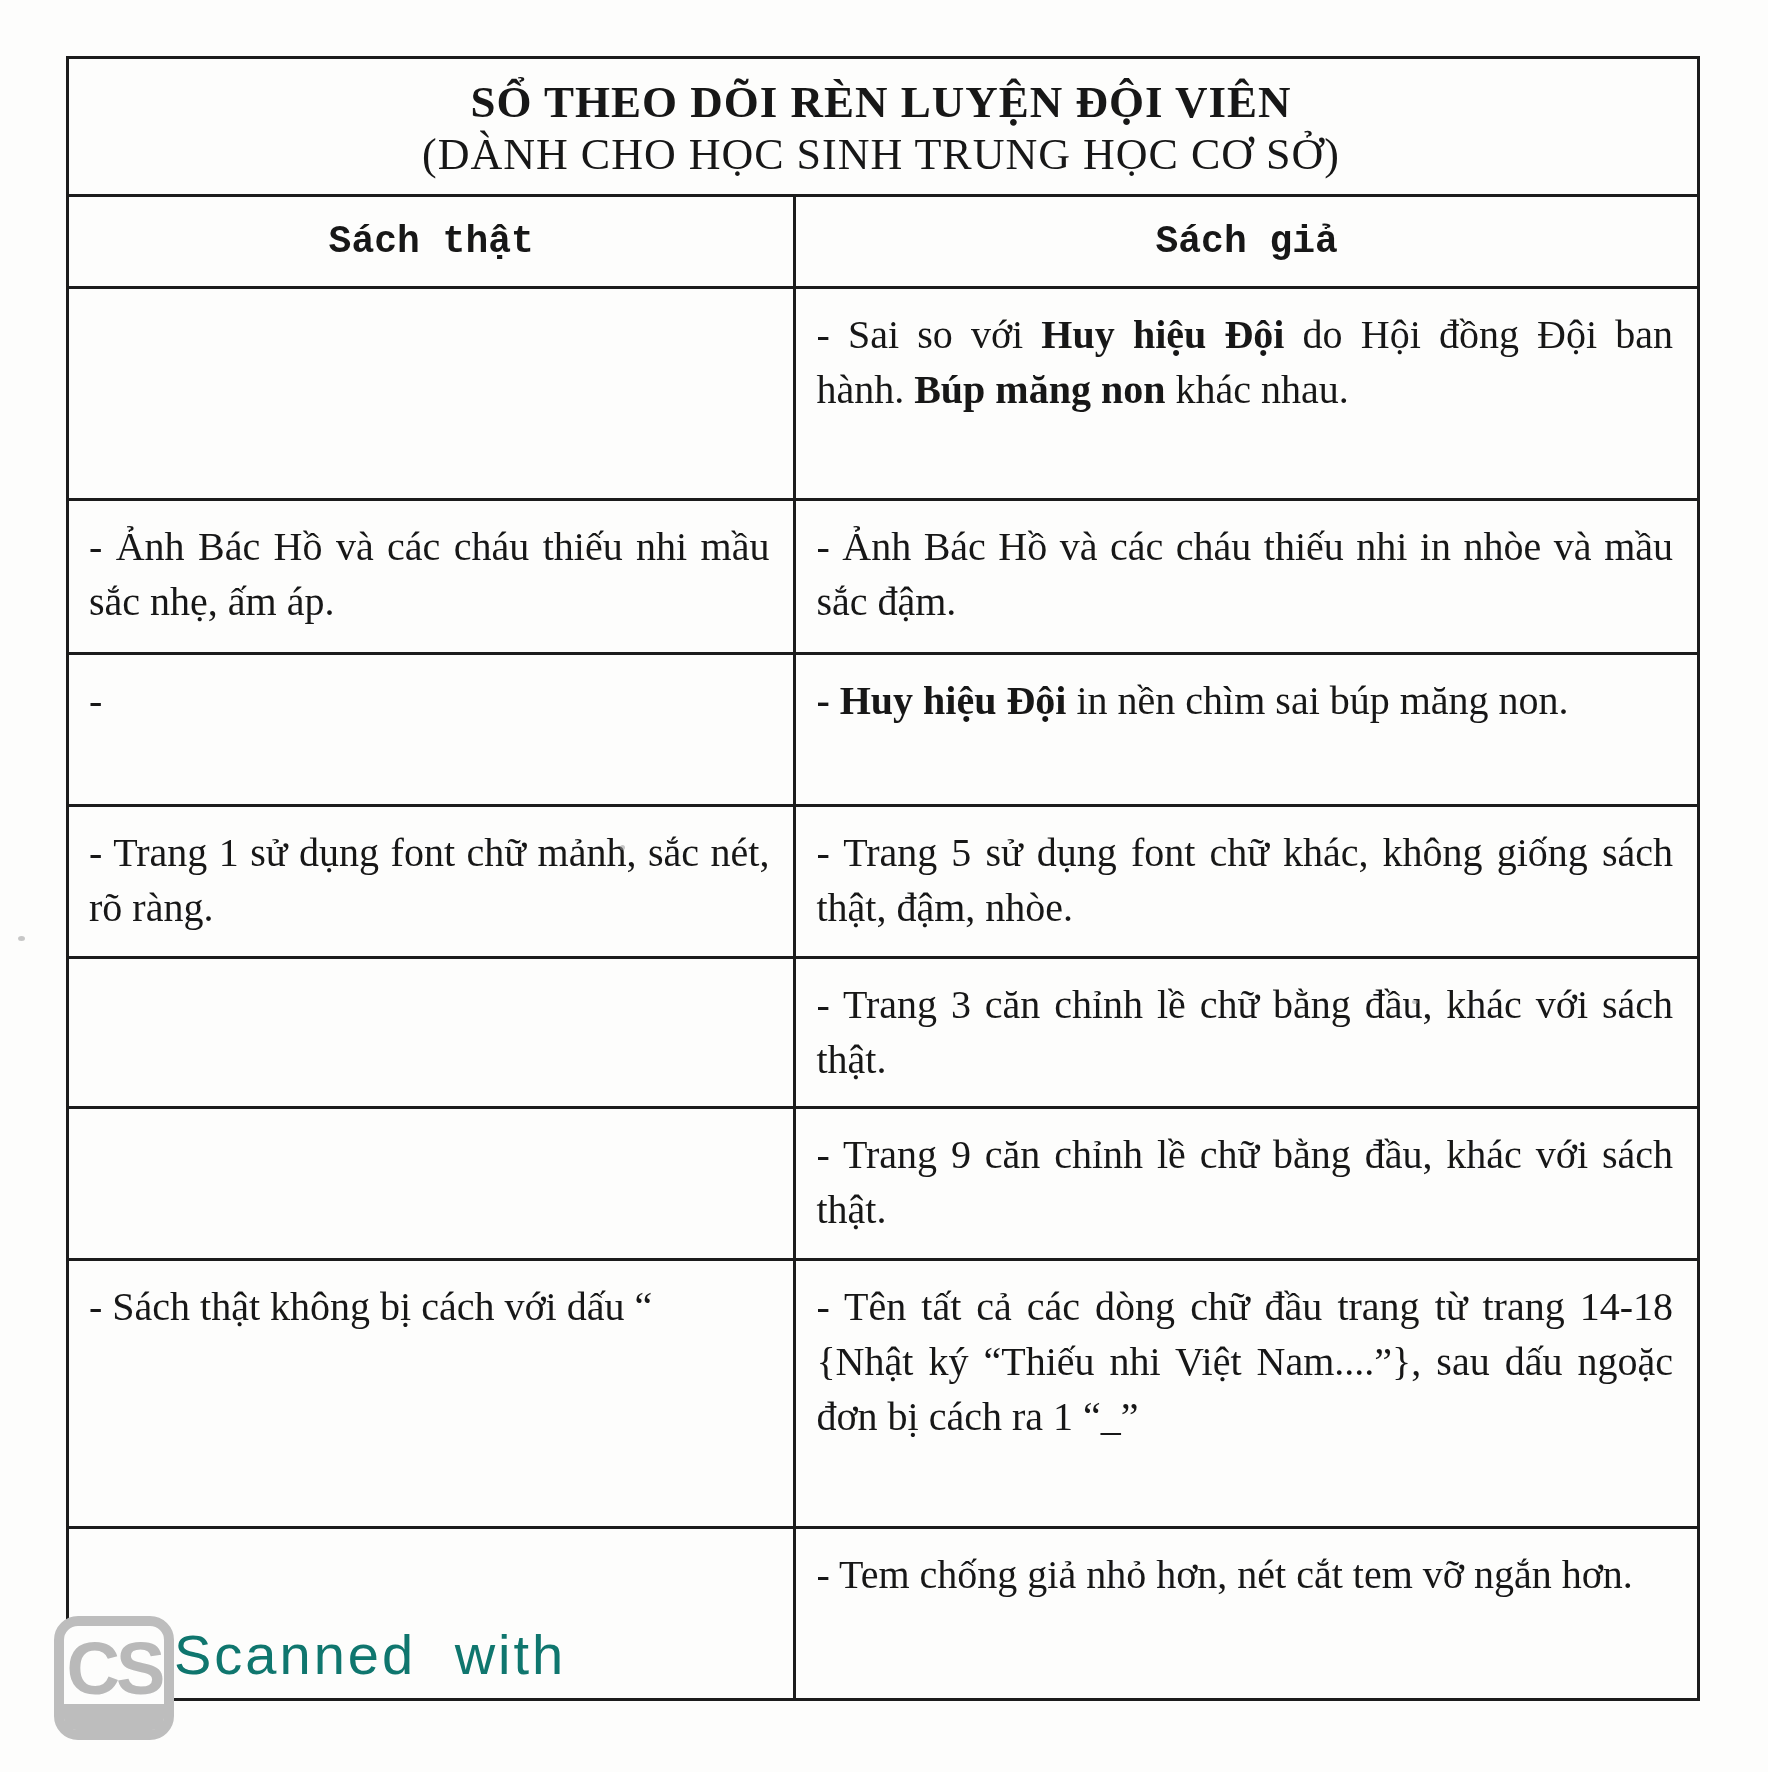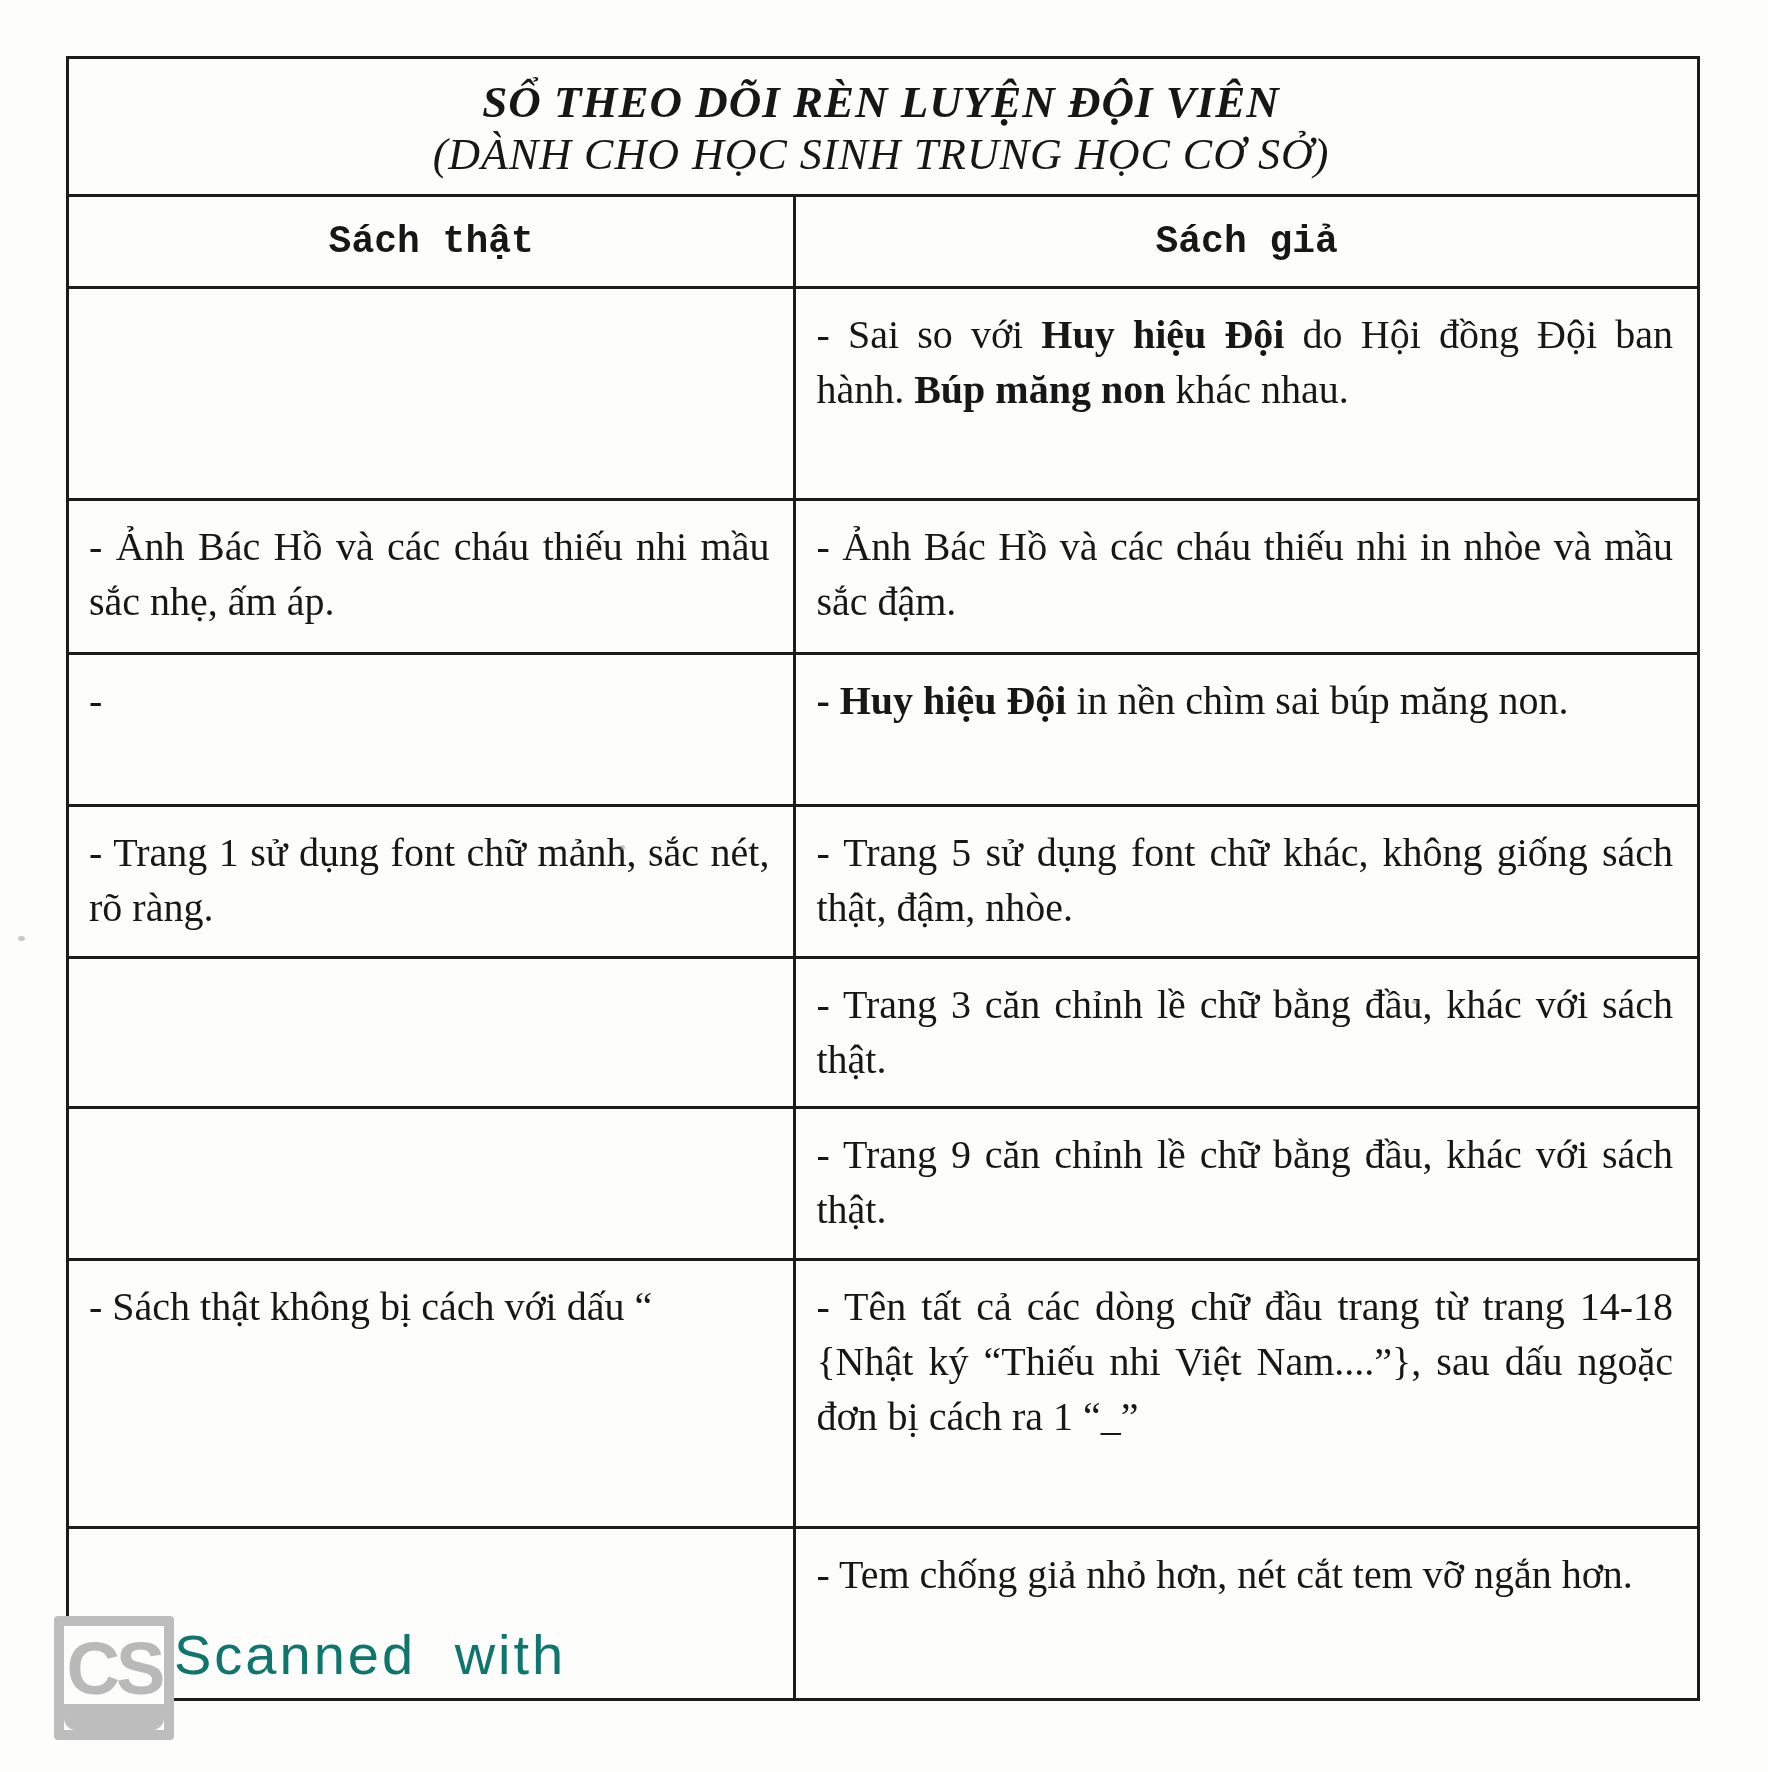--- a/index.html
+++ b/index.html
@@ -25,21 +25,20 @@
     vertical-align:top;
     padding:18px 24px 12px 20px;
   }
   col.c-left{width:44.6%;}
   col.c-right{width:55.4%;}
 
   .title-cell{
     text-align:center;
     padding:10px 10px 6px 10px;
     height:104px;
-    font-style:italic;
   }
   .title-line1{
     font-weight:bold;
     font-size:45px;
     letter-spacing:1px;
     line-height:1.15;
   }
   .title-line2{
     font-weight:normal;
     font-size:44px;
@@ -80,21 +79,21 @@
   
   .wm{
     position:absolute;left:54px;top:1616px;
     display:flex;align-items:flex-start;
     font-family:"Liberation Sans","DejaVu Sans",sans-serif;
     z-index:5;
   }
   .wm-logo{
     width:100px;height:104px;
     border:10px solid #bdbdbd;
-    border-radius:4px;
+    border-radius:24px;
     background:#fdfdfc;
     position:relative;
     display:flex;align-items:center;justify-content:center;
   }
   .wm-logo .cs{
     font-size:74px;font-weight:bold;color:#b9b9b9;
     letter-spacing:-4px;
     margin-top:-20px;
   }
   .wm-logo .bar{

